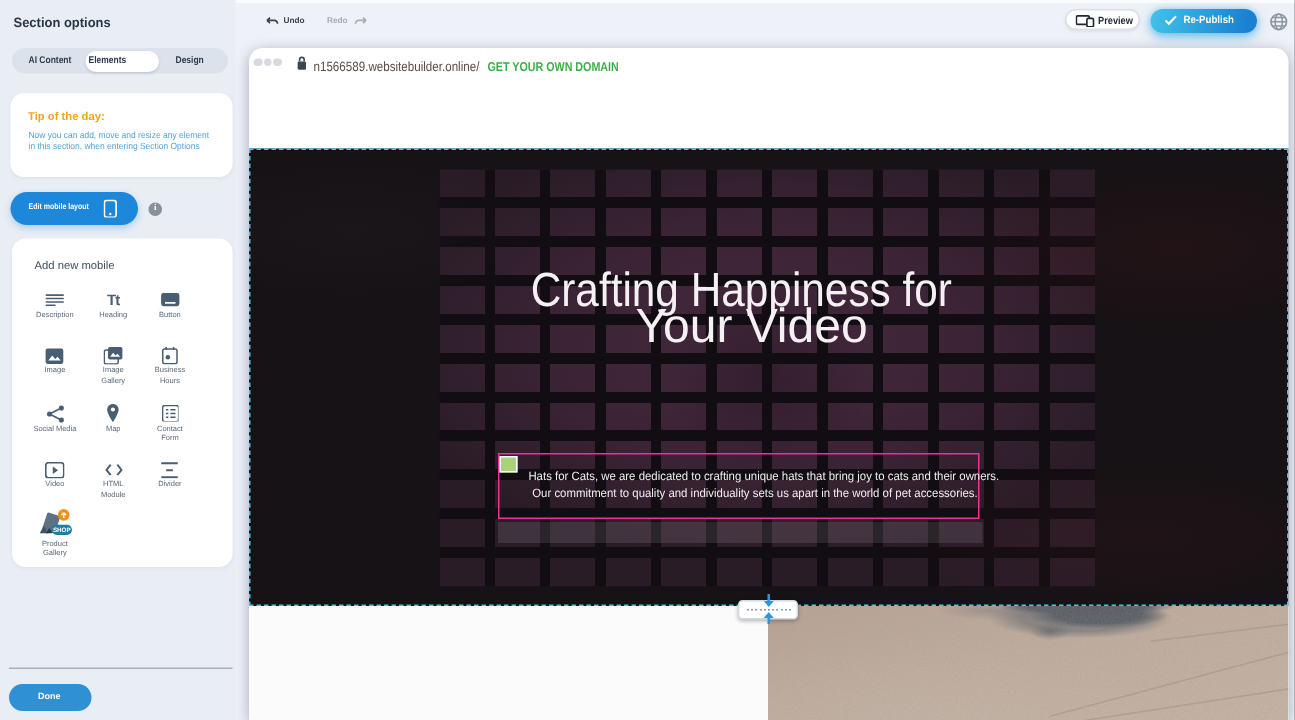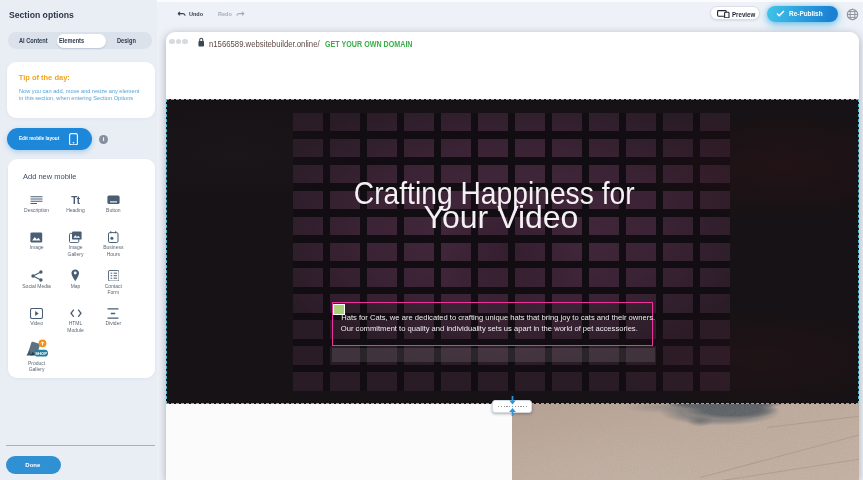--- a/index.html
+++ b/index.html
@@ -61,21 +61,21 @@
     radial-gradient(circle 95px at 50% 48%, rgba(12,7,12,.30), rgba(0,0,0,0) 75%),
     radial-gradient(ellipse 58% 52% at 50% 42%, #46293f 0%, #3a2334 60%, #2a1c27 100%);
 }
 #haze { left:166px; top:248.6px; width:323px; height:14.7px; background:rgba(255,255,255,.1); }
 .hline { left:0; width:656px; text-align:center; color:#f5f0f3; }
 .hline span { display:inline-block; white-space:nowrap; }
 #h1a { top:64.4px; font-size:32px;margin-top:12px; } #h1a span { transform:scaleX(.882); }
 #h1b { top:100px; left:7px; font-size:32px; }
 #h2 { top:153.8px; font-size:15px; color:#edeaed; } #h2 span { transform:scaleX(.935); }
 #pbox { left:166px; top:203px; width:321px; height:44px; border:1px solid #ef2f9b; }
-#pbox-in { left:0; top:8.8px; width:319px; font-size:8px; line-height:11px; color:#f2edef; }
+#pbox-in { left:11px; top:8.8px; width:319px; text-align:center; font-size:8px; line-height:11px; color:#f2edef; }
 #pbox-in span { display:inline-block; white-space:nowrap; transform:scaleX(.95); }
 #ghandle { left:0; top:1px; width:11.5px; height:10.5px; background:#a8d178; border:1px solid #fff; }
 #bottomsec { left:0; top:372px; width:693px; height:76px; background:#fbfbfb; }
 #photo { left:346px; top:0; width:347px; height:76px; overflow:hidden;
   background:
     radial-gradient(ellipse 52px 10px at 220px 6px, rgba(66,78,88,.95) 55%, rgba(0,0,0,0) 90%),
     radial-gradient(ellipse 68px 7px at 212px 0px, rgba(66,78,88,.9) 60%, rgba(0,0,0,0) 88%),
     radial-gradient(ellipse 72px 16px at 208px 8px, rgba(80,90,100,.6) 55%, rgba(0,0,0,0) 85%),
     radial-gradient(ellipse 16px 7px at 188px 17px, rgba(66,78,88,.7), rgba(0,0,0,0) 85%),
     radial-gradient(ellipse 48px 8px at 150px 3px, rgba(100,104,109,.45), rgba(0,0,0,0) 80%),

